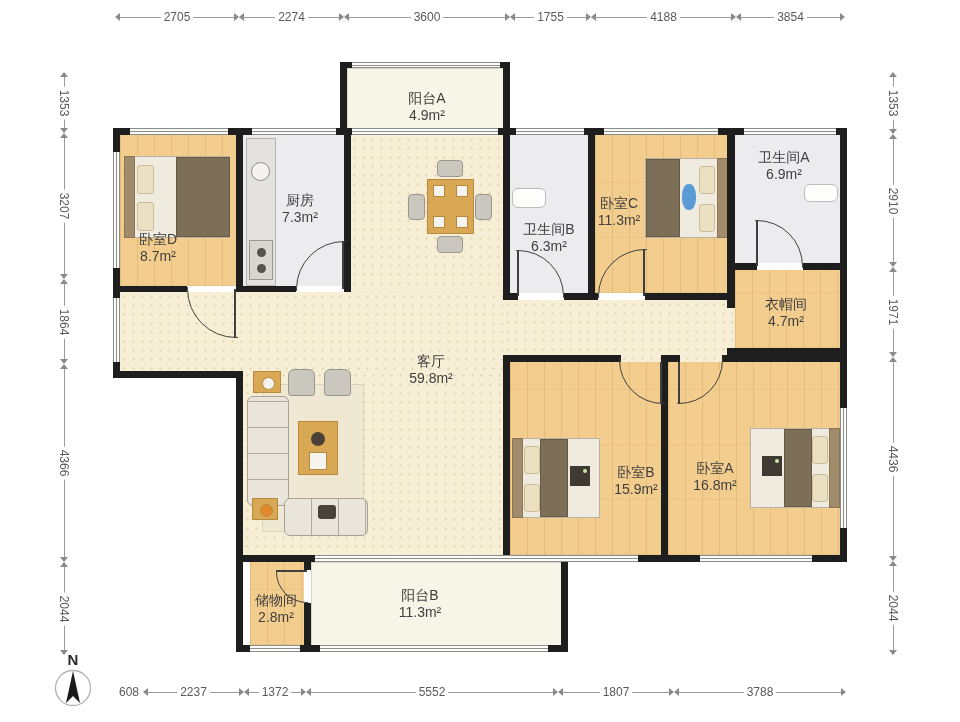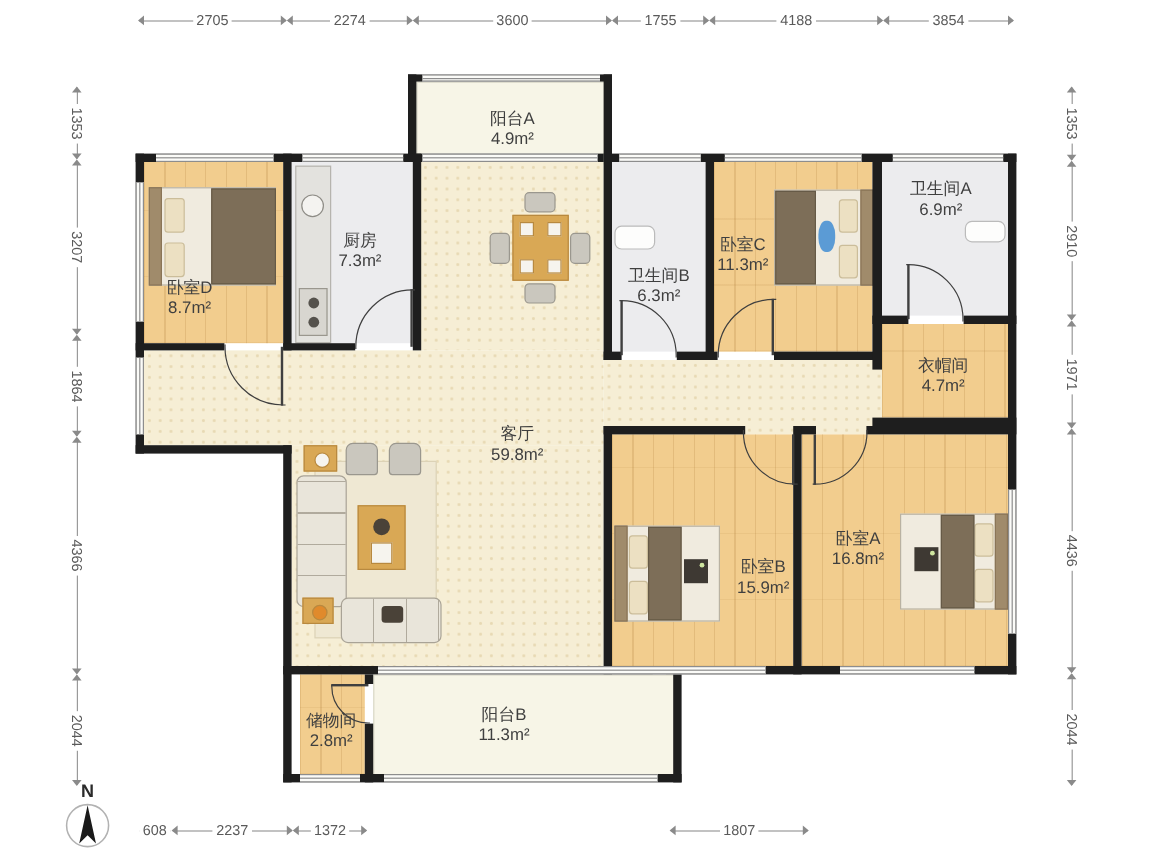--- a/index.html
+++ b/index.html
@@ -261,21 +261,21 @@
       <div>4.7m²</div>
     </div>
   <div class="roomlabel" style="left:431px;top:370px">
     <div>客厅</div>
       <div>59.8m²</div>
     </div>
   <div class="roomlabel" style="left:636px;top:481px">
     <div>卧室B</div>
       <div>15.9m²</div>
     </div>
-  <div class="roomlabel" style="left:715px;top:457px">
+  <div class="roomlabel" style="left:715px;top:477px">
     <div>卧室A</div>
       <div>16.8m²</div>
     </div>
   <div class="roomlabel" style="left:276px;top:609px">
     <div>储物间</div>
       <div>2.8m²</div>
     </div>
   <div class="roomlabel" style="left:420px;top:604px">
     <div>阳台B</div>
       <div>11.3m²</div>
@@ -327,25 +327,37 @@
       <i class="a a1"></i>
       <i class="a a2"></i>
       <span class="dtx">2237</span>
     </div>
   <div class="dimseg h" style="left:244px;top:683px;width:62px">
       <i class="dl"></i>
       <i class="a a1"></i>
       <i class="a a2"></i>
       <span class="dtx">1372</span>
     </div>
+  <div class="dimseg h" style="left:306px;top:683px;width:252px">
+      <i class="dl"></i>
+      <i class="a a1"></i>
+      <i class="a a2"></i>
+      <span class="dtx">5552</span>
+    </div>
   <div class="dimseg h" style="left:558px;top:683px;width:116px">
       <i class="dl"></i>
       <i class="a a1"></i>
       <i class="a a2"></i>
       <span class="dtx">1807</span>
+    </div>
+  <div class="dimseg h" style="left:674px;top:683px;width:172px">
+      <i class="dl"></i>
+      <i class="a a1"></i>
+      <i class="a a2"></i>
+      <span class="dtx">3788</span>
     </div>
 
   <div class="dimseg v" style="left:55px;top:72px;height:61px">
       <i class="dl"></i>
       <i class="a a1"></i>
       <i class="a a2"></i>
       <span class="dtx">1353</span>
     </div>
   <div class="dimseg v" style="left:55px;top:133px;height:146px">
       <i class="dl"></i>

